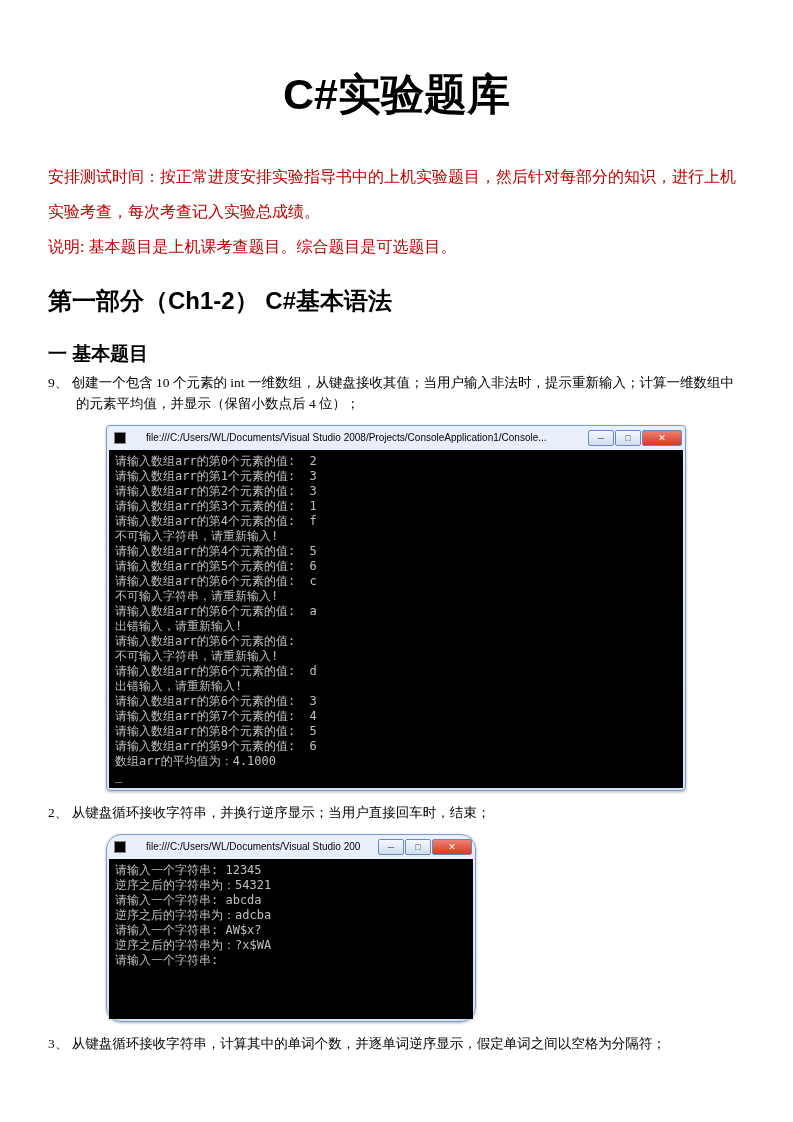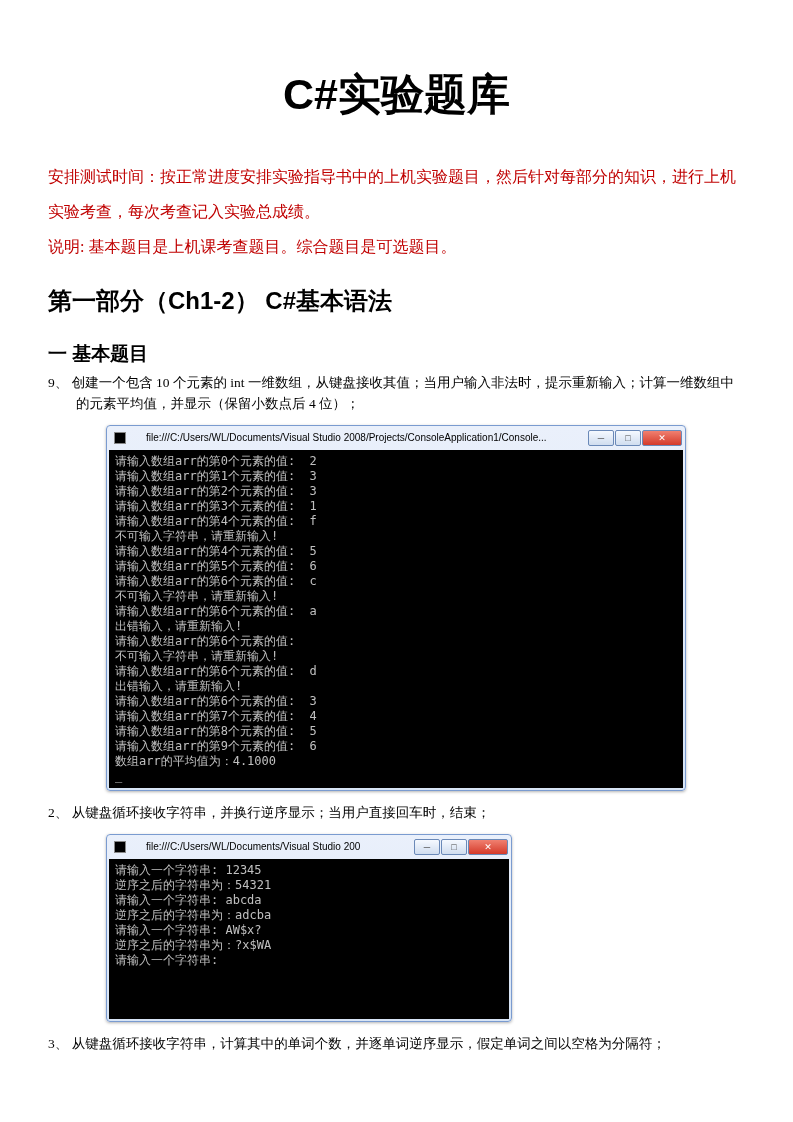--- a/index.html
+++ b/index.html
@@ -104,21 +104,21 @@
     font-family: "NSimSun", "SimSun", monospace;
     font-size: 12px;
     line-height: 1.25;
     padding: 4px 6px;
     white-space: pre;
     margin: 1px;
     overflow: hidden;
   }
   .cw1 { width: 580px; }
   .cw1 .console-body { min-height: 320px; }
-  .cw2 { width: 406px; }
+  .cw2 { width: 370px; border-radius: 15px; }
   .cw2 .console-body { min-height: 160px; }
 </style>
 </head>
 <body>
 
 
 
 <h1 class="title">C#实验题库</h1>
 
 <div class="red-note">

